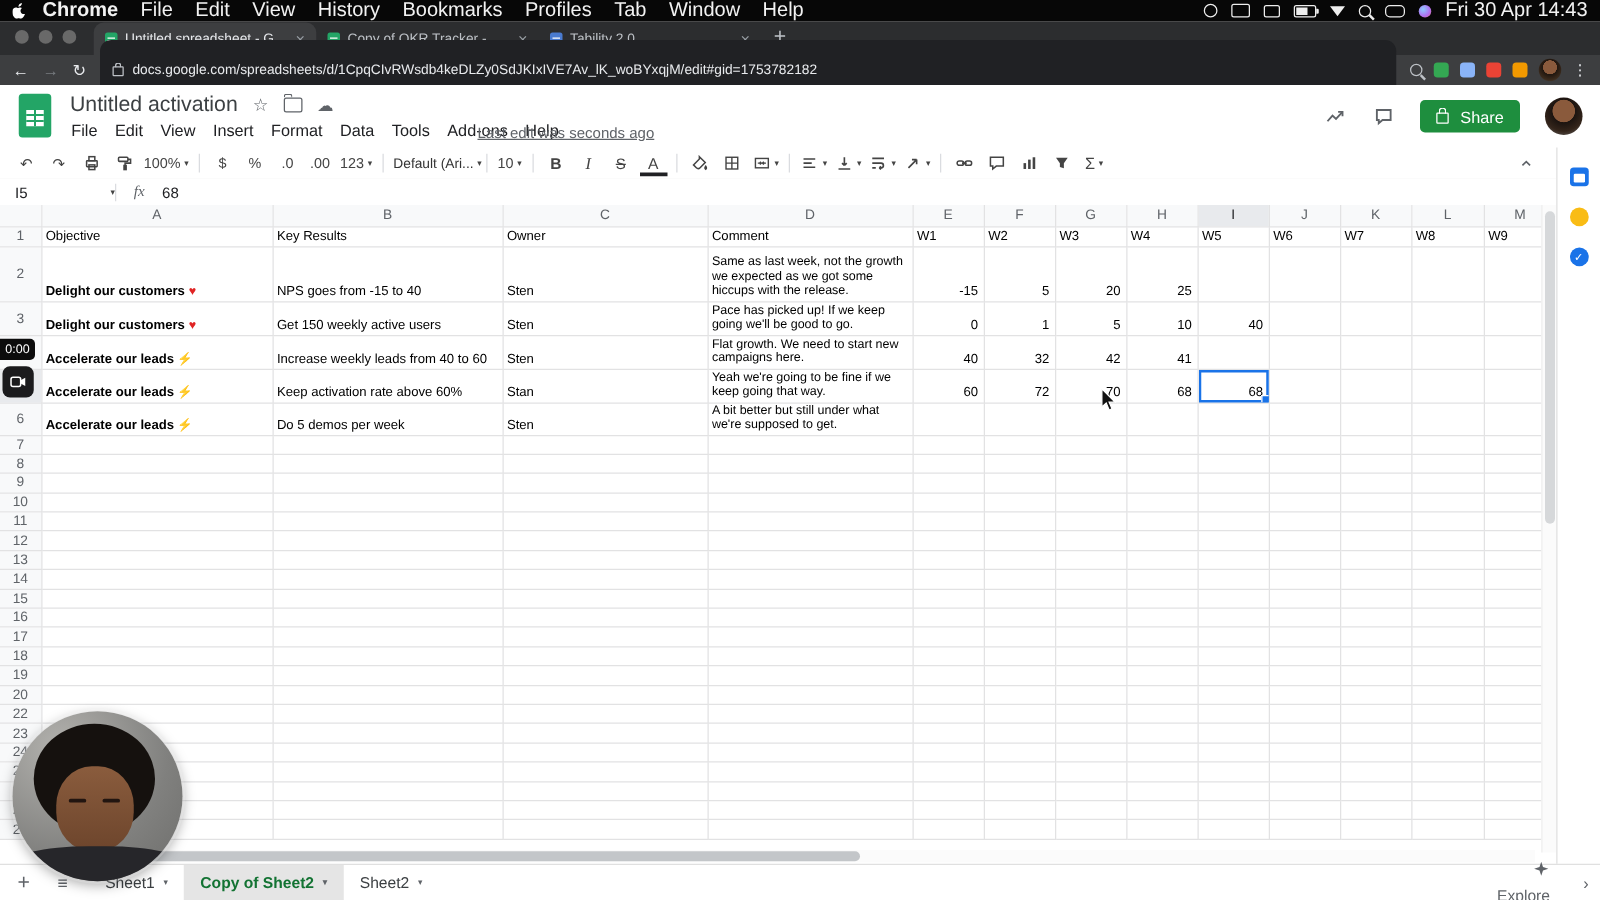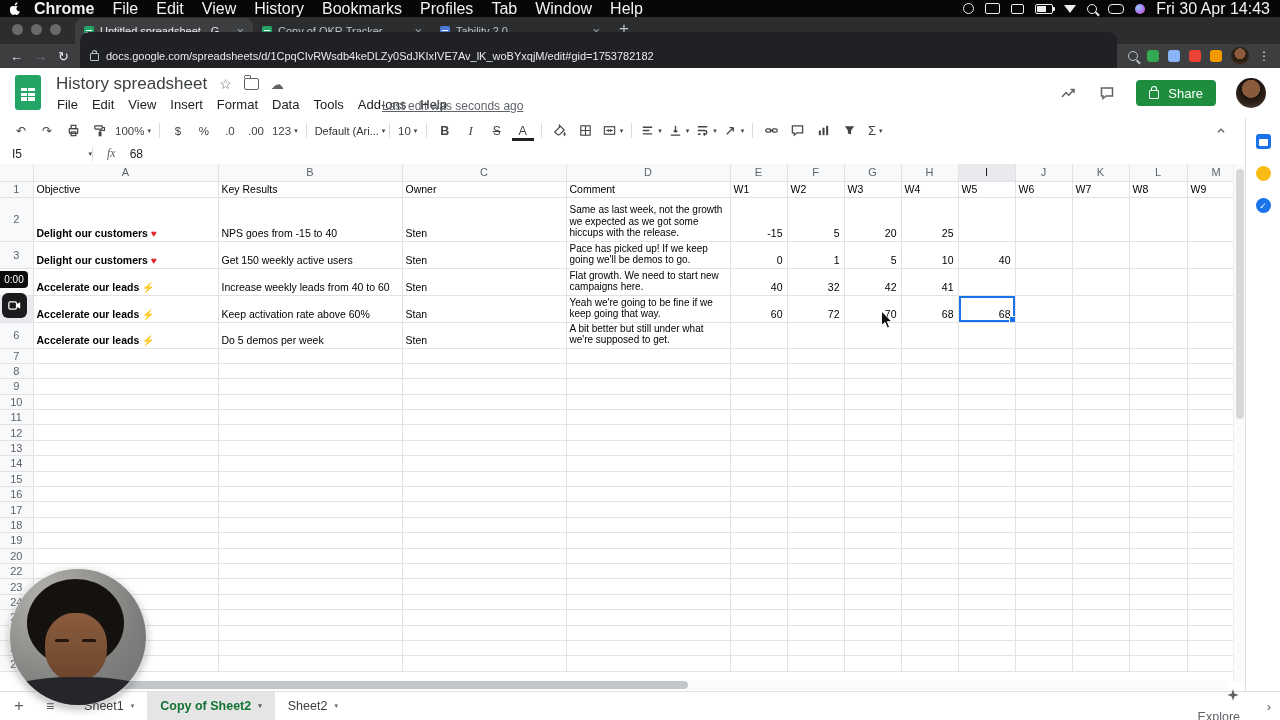--- a/index.html
+++ b/index.html
@@ -247,21 +247,21 @@
       <span class="ab-avatar"></span>
       <span class="kebab">⋮</span>
     </div>
   </div>
 
   <div class="sheets-header">
     <div class="slogo">
         <div class="slogo-grid"></div>
       </div>
     <div class="title-row">
-      <span class="doc-title">History spreadsheet</span>
+      <span class="doc-title">Untitled activation</span>
       <span class="star">☆</span>
       <span class="folder"></span>
       <span class="cloud">☁</span>
     </div>
     <div class="menus-row">
         <span class="app-menu">File</span>
         <span class="app-menu">Edit</span>
         <span class="app-menu">View</span>
         <span class="app-menu">Insert</span>
         <span class="app-menu">Format</span>
@@ -492,21 +492,21 @@
             <td class="c num"></td>
             <td class="c num"></td>
             <td class="c num"></td>
             <td class="c num"></td>
           </tr>
           <tr style="height:27px">
             <th class="rowhead">3</th>
             <td class="c obj">Delight our customers<span class="emo emo-heart">♥</span></td>
             <td class="c">Get 150 weekly active users</td>
             <td class="c">Sten</td>
-            <td class="c cmt">Pace has picked up! If we keep going we'll be demos to go.</td>
+            <td class="c cmt">Pace has picked up! If we keep going we'll be good to go.</td>
             <td class="c num">0</td>
             <td class="c num">1</td>
             <td class="c num">5</td>
             <td class="c num">10</td>
             <td class="c num">40</td>
             <td class="c num"></td>
             <td class="c num"></td>
             <td class="c num"></td>
             <td class="c num"></td>
           </tr>

